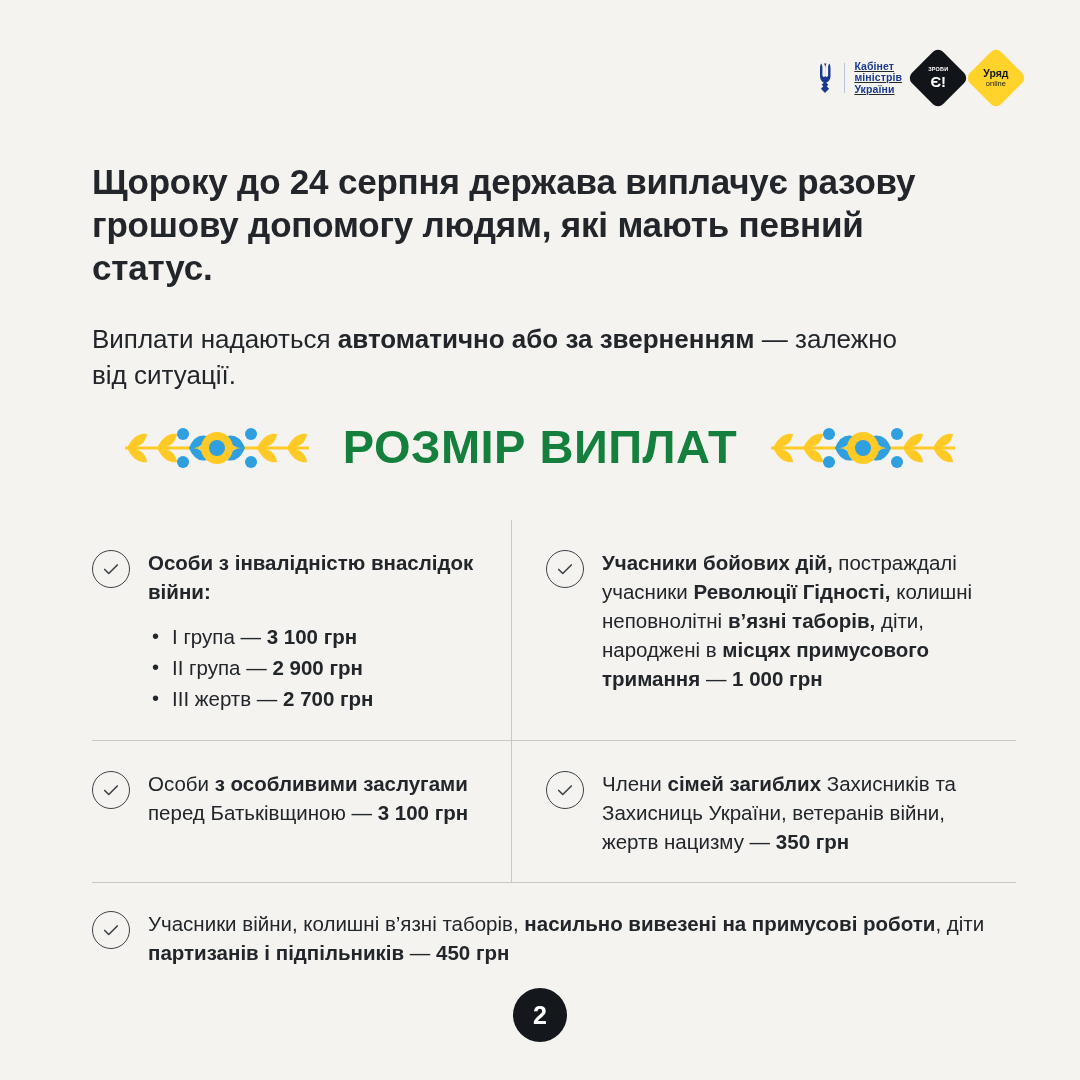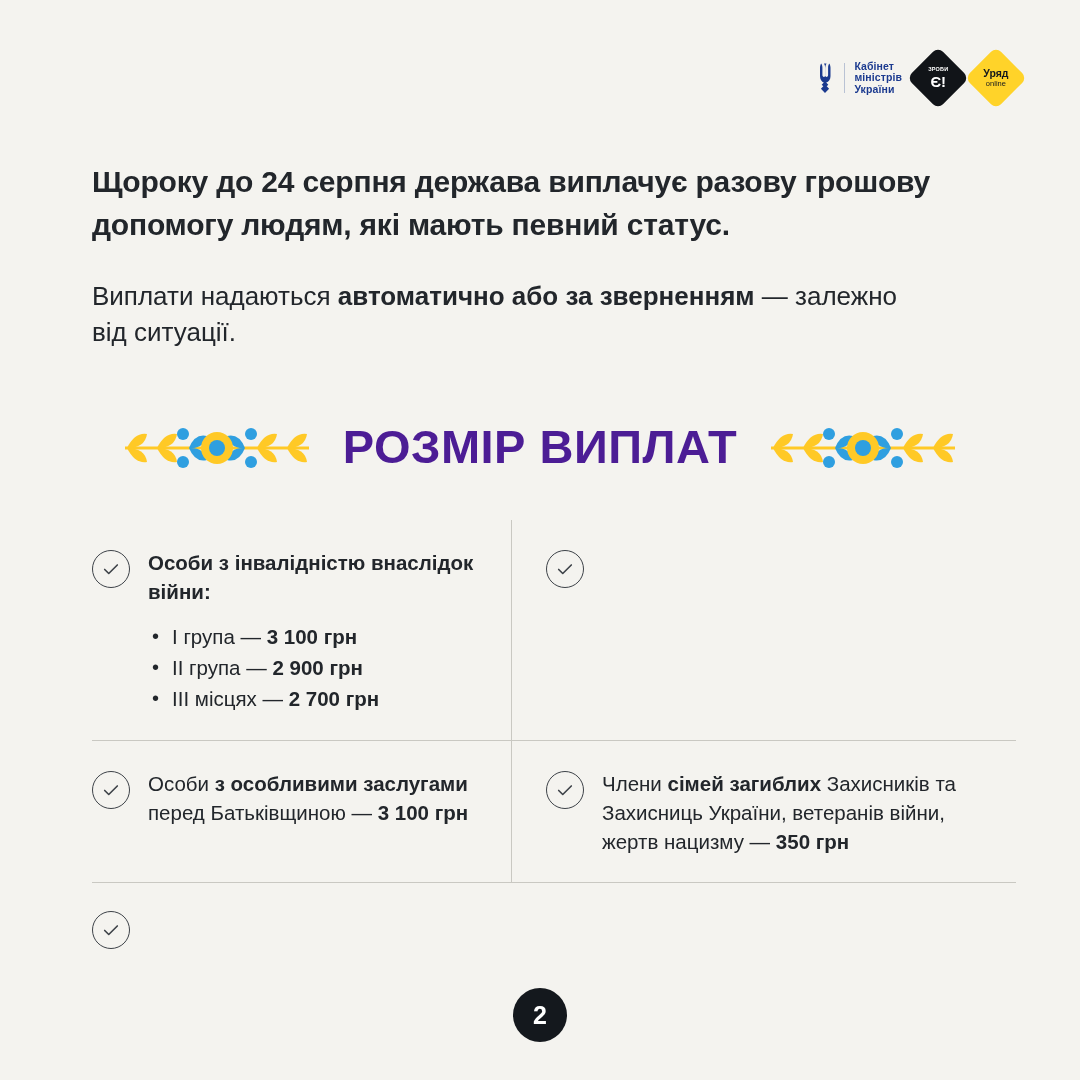--- a/index.html
+++ b/index.html
@@ -20,20 +20,21 @@
     top: 56px;
     right: 62px;
     display: flex;
     align-items: center;
     gap: 14px;
   }
   .gov-logo {
     display: flex;
     align-items: center;
     gap: 9px;
+    text-decoration: underline;
   }
   .tryzub {
     width: 22px;
     height: 30px;
     color: #1b3a8f;
     display: block;
   }
   .gov-divider {
     width: 1px;
     height: 30px;
@@ -103,21 +104,21 @@
   }
 
   
   .intro {
     position: absolute;
     left: 92px;
     top: 160px;
     width: 890px;
   }
   .intro h1 {
-    font-size: 30px;
+    font-size: 35px;
     line-height: 43px;
     font-weight: 700;
     letter-spacing: -0.2px;
     color: #22262b;
   }
   .intro p {
     margin-top: 32px;
     font-size: 26px;
     line-height: 36px;
     font-weight: 400;
@@ -134,21 +135,21 @@
     width: 100%;
     display: flex;
     align-items: center;
     justify-content: center;
     gap: 26px;
   }
   .section-title {
     font-size: 47px;
     font-weight: 800;
     letter-spacing: 0.5px;
-    color: #4c1d95;
+    color: #15803d;
     white-space: nowrap;
   }
   .ornament { display: block; }
 
   
   .grid {
     position: absolute;
     left: 92px;
     top: 520px;
     width: 924px;
@@ -359,31 +360,34 @@
       <div class="check">
         <svg viewBox="0 0 20 20" aria-hidden="true">
             <path d="M3 10.5l4.5 4.5L17 5.5" fill="none" stroke="#3d4248" stroke-width="1.8" stroke-linecap="round" stroke-linejoin="round"></path>
           </svg>
       </div>
       <div class="cell-text">
         <span class="head">Особи з інвалідністю внаслідок війни:</span>
         <ul class="groups">
           <li><span>I група — </span><b>3 100 грн</b></li>
           <li><span>II група — </span><b>2 900 грн</b></li>
-          <li><span>III місцях — </span><b>2 700 грн</b></li>
+          <li><span>III жертв — </span><b>2 700 грн</b></li>
         </ul>
       </div>
     </div>
 
     <div class="cell right">
       <div class="check">
         <svg viewBox="0 0 20 20" aria-hidden="true">
             <path d="M3 10.5l4.5 4.5L17 5.5" fill="none" stroke="#3d4248" stroke-width="1.8" stroke-linecap="round" stroke-linejoin="round"></path>
           </svg>
       </div>
+      <div class="cell-text">
+        <b>Учасники бойових дій,</b><span> постраждалі учасники </span><b>Революції Гідності,</b><span> колишні неповнолітні </span><b>в’язні таборів,</b><span> діти, народжені в </span><b>місцях примусового тримання</b><span> — </span><b>1 000 грн</b>
+      </div>
     </div>
   </div>
 
   <div class="row-divider"></div>
 
   <div class="grid-top">
 
     <div class="cell left">
       <div class="check">
         <svg viewBox="0 0 20 20" aria-hidden="true">
@@ -408,16 +412,19 @@
   </div>
 
   <div class="row-divider"></div>
 
   <div class="full-row">
     <div class="check">
       <svg viewBox="0 0 20 20" aria-hidden="true">
           <path d="M3 10.5l4.5 4.5L17 5.5" fill="none" stroke="#3d4248" stroke-width="1.8" stroke-linecap="round" stroke-linejoin="round"></path>
         </svg>
     </div>
+    <div class="cell-text">
+      <span>Учасники війни, колишні в’язні таборів, </span><b>насильно вивезені на примусові роботи</b><span>, діти </span><b>партизанів і підпільників</b><span> — </span><b>450 грн</b>
+    </div>
   </div>
 </div>
 
 <div class="page-num">2</div>
 
 </body></html>

